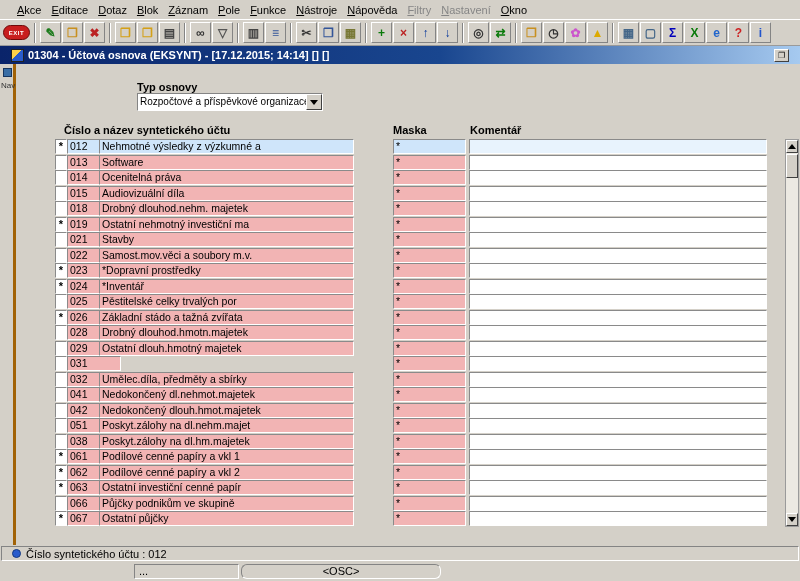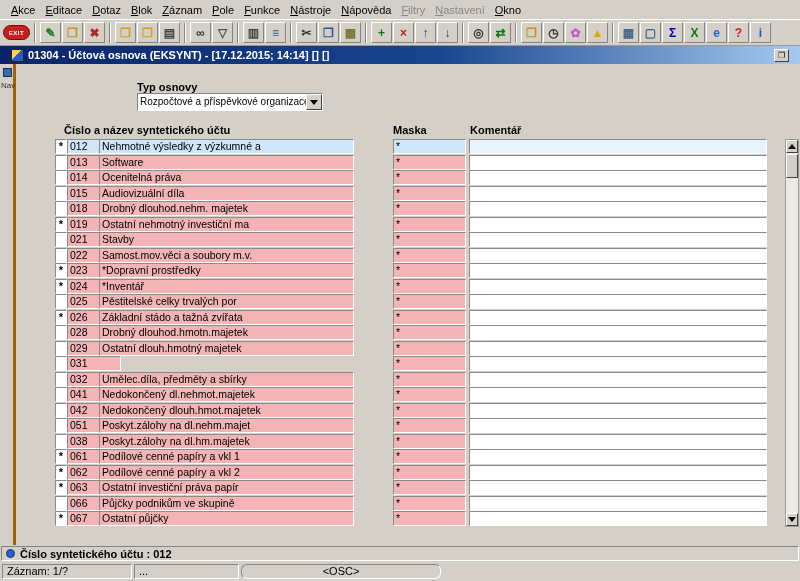--- a/index.html
+++ b/index.html
@@ -7,21 +7,21 @@
   body {
     font-family:"Liberation Sans", sans-serif;
     background:#d4d0c8;
     position:relative;
     overflow:hidden;
     color:#000;
   }
   .band { position:absolute; left:0; width:800px; }
 
   
-  .menubar { top:0; height:19px; display:flex; align-items:center; padding-left:6px; background:#d4d0c8; }
+  .menubar { top:0; height:19px; display:flex; align-items:center; padding-left:12px; background:#d4d0c8; }
   .menu-item { display:inline-block; font-size:11px; padding:2px 5px; white-space:nowrap; cursor:default; }
   .menu-item::first-letter { text-decoration:underline; }
   .menu-item.disabled { color:#868686; }
 
   
   .toolbar { top:19px; height:27px; display:flex; align-items:center; padding:0 3px; gap:1px;
              border-top:1px solid #ffffff; border-bottom:1px solid #9a9a9a; background:#d4d0c8; }
   .tb-btn { width:21px; height:21px; display:flex; align-items:center; justify-content:center;
             font-size:12px; font-weight:bold; background:#d4d0c8; flex:0 0 auto;
             border:1px solid; border-color:#ffffff #848484 #848484 #ffffff; cursor:default; }
@@ -76,21 +76,21 @@
   .sb-up { top:0; } .sb-down { bottom:0; }
   .sb-up::after   { content:""; border:4px solid transparent; border-bottom:5px solid #000; margin-bottom:4px; }
   .sb-down::after { content:""; border:4px solid transparent; border-top:5px solid #000; margin-top:4px; }
   .sb-thumb { position:absolute; left:0; top:14px; width:12px; height:24px; background:#d4d0c8;
               border:1px solid; border-color:#ffffff #404040 #404040 #ffffff; cursor:default; }
 
   
   .statusbar { top:545px; height:17px; background:#d4d0c8; }
   .statuspanel { position:absolute; left:1px; right:1px; top:1px; bottom:1px;
                  border:1px solid; border-color:#848484 #ffffff #ffffff #848484;
-                 display:flex; align-items:center; gap:5px; padding-left:4px; font-size:11px;font-weight:bold; }
+                 display:flex; align-items:center; gap:5px; padding-left:10px; font-size:11px; }
   .statusicon { width:9px; height:9px; border-radius:50%; background:#2a5ccc; border:1px solid #163a80; flex:0 0 auto; }
 
   .recordbar { top:562px; height:19px; background:#d4d0c8; }
   .panel { position:absolute; top:2px; height:15px; border:1px solid; border-color:#848484 #ffffff #ffffff #848484;
            font-size:11px; line-height:13px; padding:0 4px; white-space:nowrap; overflow:hidden; }
   .p1 { left:2px;   width:130px; }
   .p2 { left:134px; width:105px; }
   .p3 { left:241px; width:200px; text-align:center;border-radius:6px; }
 </style>
 </head>
@@ -327,21 +327,21 @@
       <div class="row">
         <div class="cell star">*</div>
         <div class="cell num">062</div>
         <div class="cell name">Podílové cenné papíry a vkl 2</div>
         <div class="cell maska">*</div>
         <div class="cell koment"></div>
       </div>
       <div class="row">
         <div class="cell star">*</div>
         <div class="cell num">063</div>
-        <div class="cell name">Ostatní investiční práva papír</div>
+        <div class="cell name">Ostatní investiční cenné papír</div>
         <div class="cell maska">*</div>
         <div class="cell koment"></div>
       </div>
       <div class="row">
         <div class="cell star"></div>
         <div class="cell num">066</div>
         <div class="cell name">Půjčky podnikům ve skupině</div>
         <div class="cell maska">*</div>
         <div class="cell koment"></div>
       </div>
@@ -362,16 +362,15 @@
 </div>
 
 <div class="band statusbar">
   <div class="statuspanel">
     <span class="statusicon"></span>
     <span>Číslo syntetického účtu : 012</span>
   </div>
 </div>
 
 <div class="band recordbar">
-  <div class="panel p1">Záznam: 1/?</div>
   <div class="panel p2">...</div>
   <div class="panel p3">&lt;OSC&gt;</div>
 </div>
 
 </body></html>

